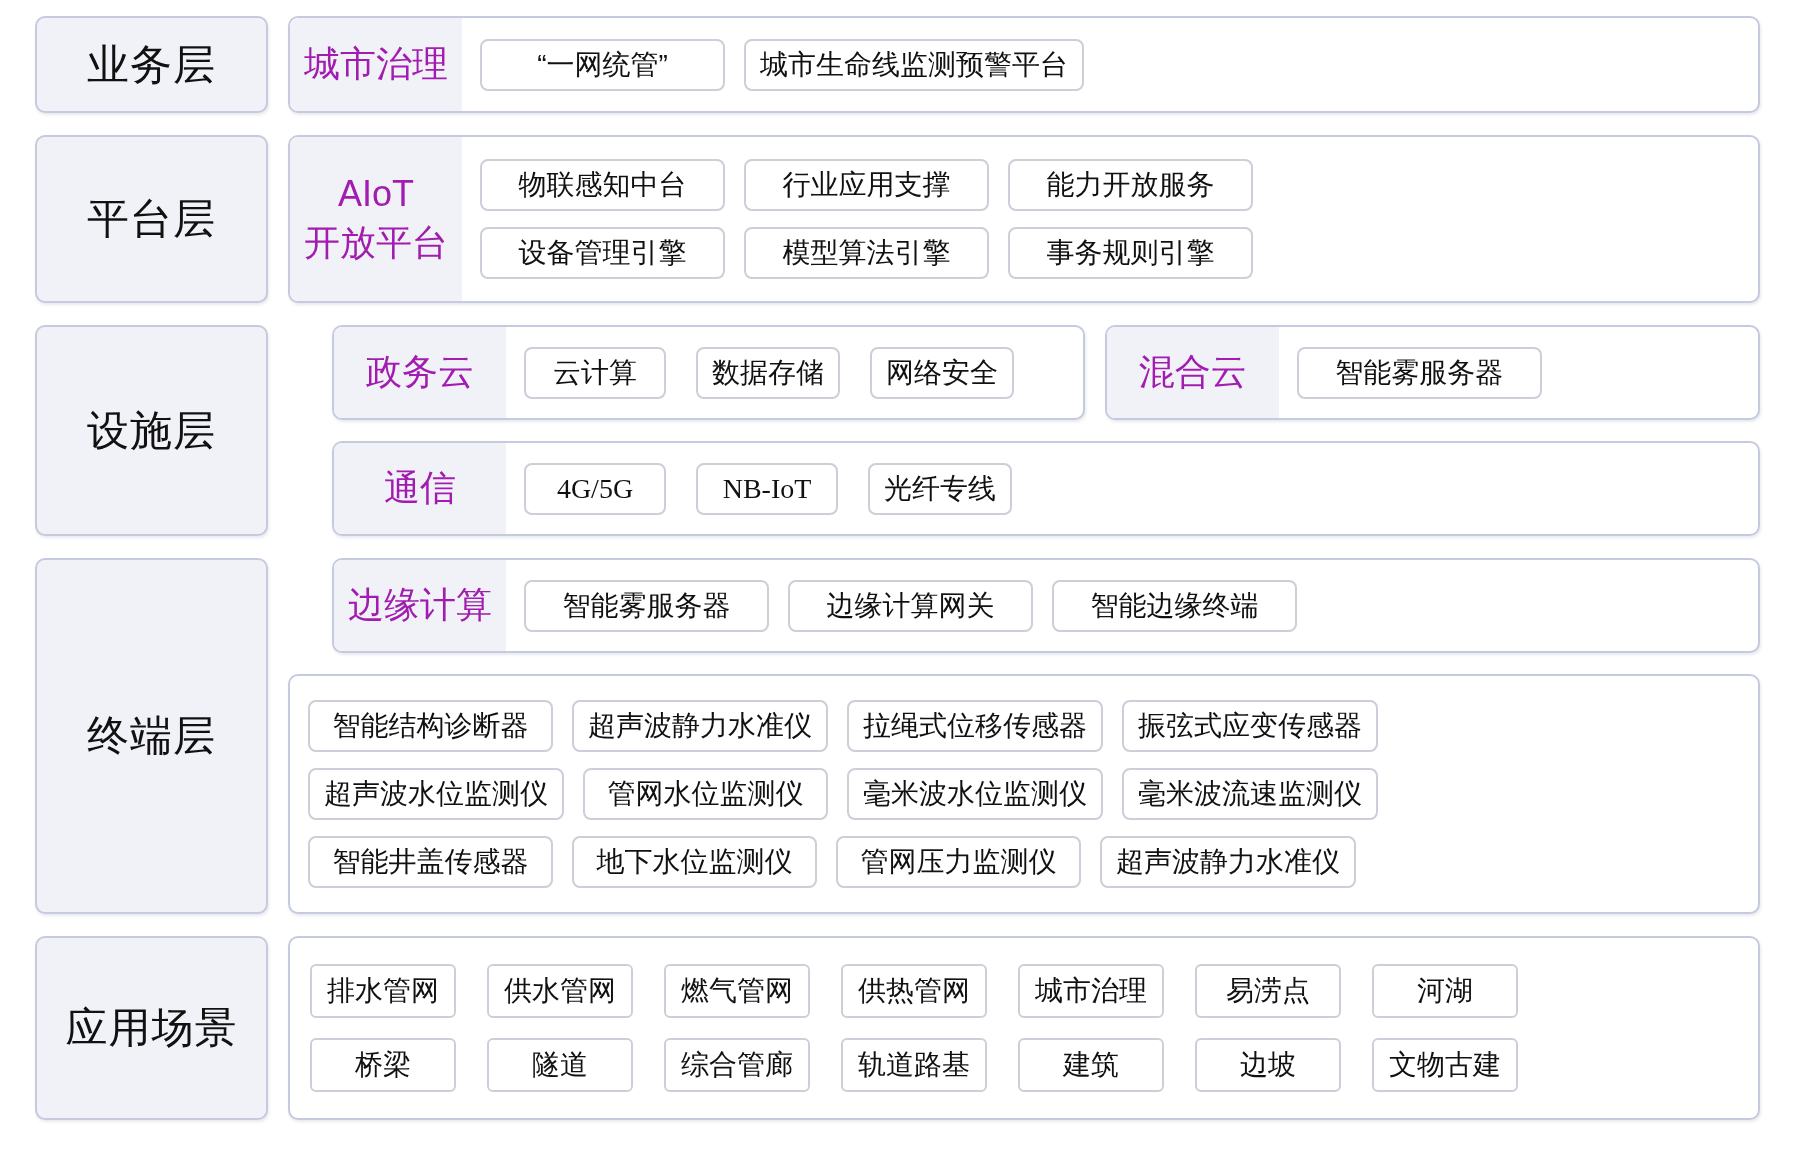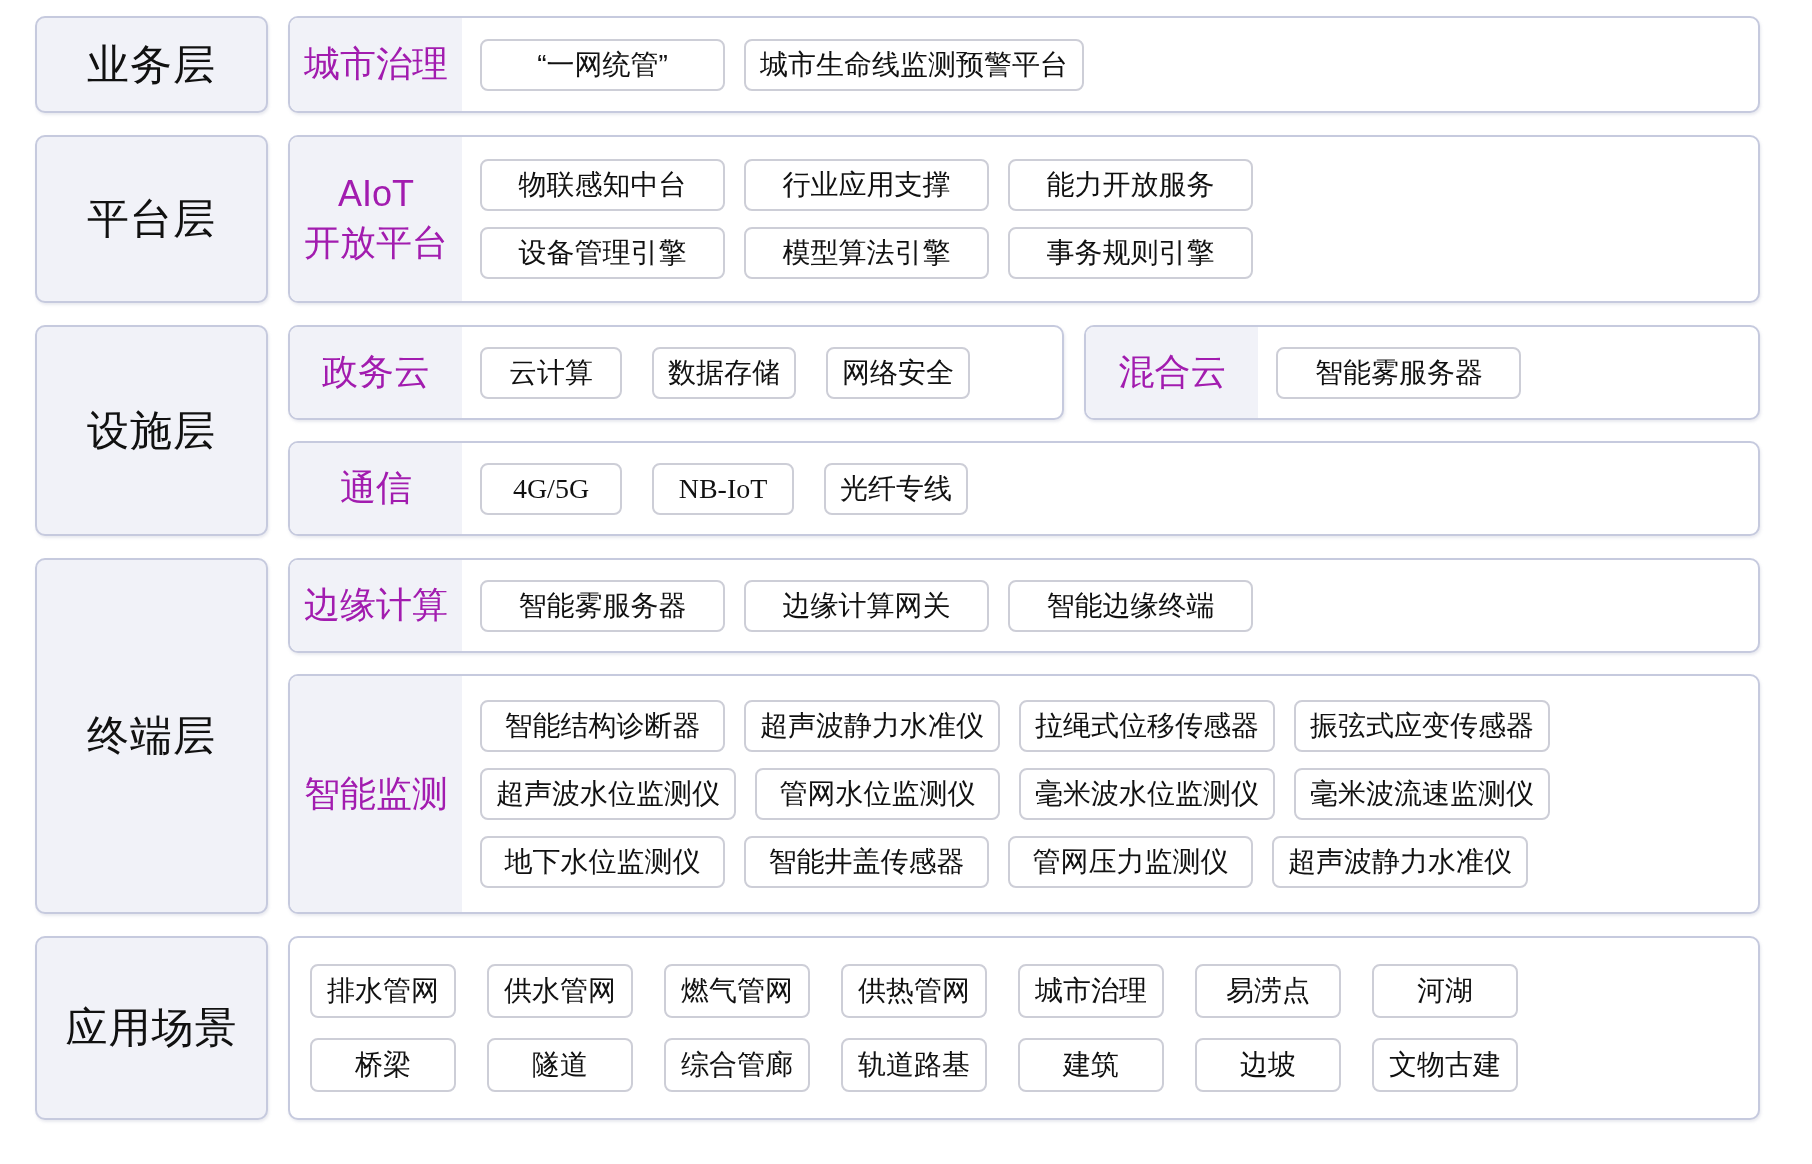--- a/index.html
+++ b/index.html
@@ -24,21 +24,21 @@
     box-shadow: 1px 2px 3px rgba(150,155,180,0.22);
     display: flex; align-items: center; justify-content: center;
     font-size: 42px; letter-spacing: 1px; color: #111;
   }
 
   .layer-content { flex: 1; display: flex; flex-direction: column; gap: 21px; }
 
   .sub-row { display: flex; gap: 20px; }
   .h-row1 { height: 97px; }
   .h-row2 { height: 168px; }
-  .h-std  { height: 95px; }
+  .h-std  { height: 95px; margin-left: 44px; }
   .h-monitor { height: 240px; }
   .h-scenario { height: 184px; }
 
   .group-box {
     flex: 1;
     background: #ffffff;
     border: 2px solid #c6cade;
     border-radius: 10px;
     box-shadow: 1px 2px 3px rgba(150,155,180,0.22);
     display: flex; align-items: stretch;
@@ -75,21 +75,21 @@
     min-width: 245px;
     white-space: nowrap;
     text-align: right;
   }
 
   .size-sm .chip-row { gap: 30px; }
   .size-sm .chip { min-width: 142px; font-family: Liberation Serif, serif; }
 
   .size-scenario { padding: 12px 20px; gap: 20px; }
   .size-scenario .chip-row { gap: 31px; }
-  .size-scenario .chip { min-width: 146px; height: 54px; }
+  .size-scenario .chip { min-width: 146px; height: 54px; border-radius: 6px; }
 </style>
 </head>
 <body>
 
 <div class="page">
 
   <div class="layer-row h-row1">
     <div class="layer-label">业务层</div>
     <div class="layer-content">
       <div class="group-box h-row1">
@@ -174,37 +174,36 @@
               <div class="chip-row">
                 <div class="chip">智能雾服务器</div>
                 <div class="chip">边缘计算网关</div>
                 <div class="chip">智能边缘终端</div>
               </div>
             </div>
         </div>
       </div>
       <div class="sub-row h-monitor">
         <div class="group-box">
-          <div class="group-label">智能监测</div>
           <div class="chips">
               <div class="chip-row">
                 <div class="chip">智能结构诊断器</div>
                 <div class="chip">超声波静力水准仪</div>
                 <div class="chip">拉绳式位移传感器</div>
                 <div class="chip">振弦式应变传感器</div>
               </div>
               <div class="chip-row">
                 <div class="chip">超声波水位监测仪</div>
                 <div class="chip">管网水位监测仪</div>
                 <div class="chip">毫米波水位监测仪</div>
                 <div class="chip">毫米波流速监测仪</div>
               </div>
               <div class="chip-row">
+                <div class="chip">智能井盖传感器</div>
                 <div class="chip">地下水位监测仪</div>
-                <div class="chip">智能井盖传感器</div>
                 <div class="chip">管网压力监测仪</div>
                 <div class="chip">超声波静力水准仪</div>
               </div>
             </div>
         </div>
       </div>
     </div>
   </div>
 
   <div class="layer-row h-scenario">

